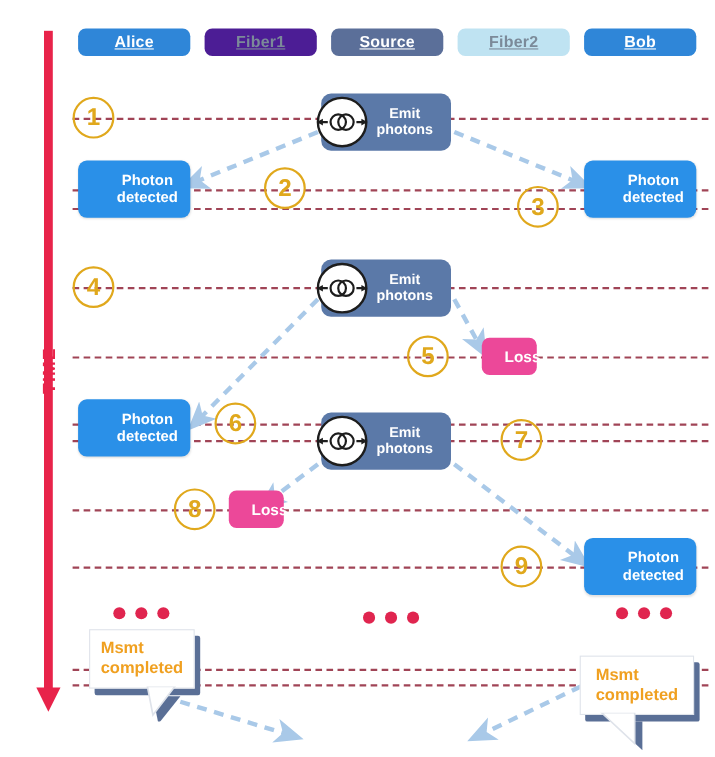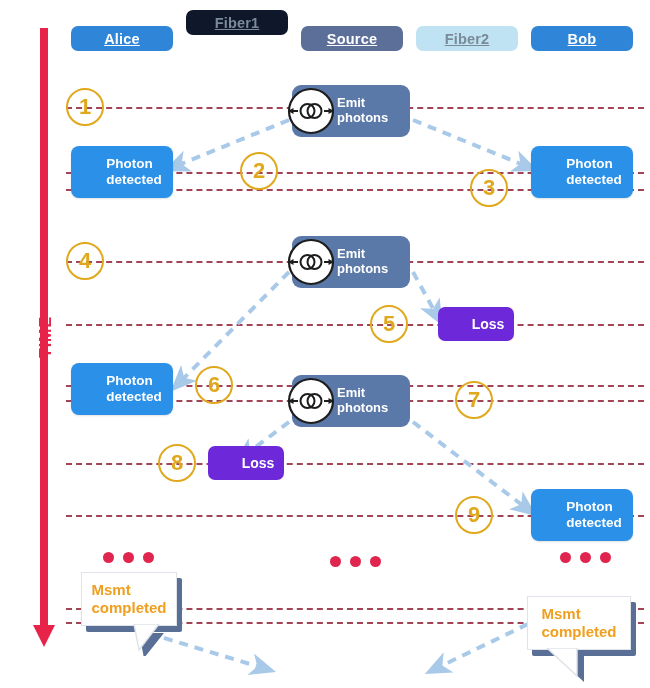--- a/index.html
+++ b/index.html
@@ -78,35 +78,36 @@
     box-sizing:border-box;
   }
 
   
   .ebox{
     position:absolute;
     border-radius:8px;
     display:flex;
     align-items:center;
     justify-content:center;
+    text-align:center;
     box-sizing:border-box;
     font-weight:bold;
     line-height:1.15;
     padding-left:24px;
   }
   .ebox.detected{
     width:102px;height:52px;
     background:#2a90e8;
     color:#ffffff;
     font-size:13.5px;
     box-shadow:0 1px 2px rgba(0,0,0,.12);
   }
   .ebox.loss{
-    width:76px;height:34px;
-    background:#6d28d9;
+    width:50px;height:34px;
+    background:#ec4899;
     color:#ffffff;
     font-size:14px;
     border-radius:7px;
   }
   .ebox.emit{
     width:118px;height:52px;
     background:#5b79a8;
     color:#ffffff;
     font-size:13px;
     border-radius:9px;
@@ -194,21 +195,21 @@
   <div id="time-axis">
     <div id="time-shaft"></div>
     <div id="time-head"></div>
     <div id="time-label">TIME</div>
   </div>
 
   <div id="heads-layer">
       <div class="col-head" style="left: 71px; top: 26px; width: 102px; background: rgb(47, 134, 216); color: rgb(255, 255, 255);">
         <span>Alice</span>
       </div>
-      <div class="col-head" style="left: 186px; top: 10px; width: 102px; background: #0f172a; color: rgb(123, 138, 153);">
+      <div class="col-head" style="left: 186px; top: 26px; width: 102px; background: #4c1d95; color: rgb(123, 138, 153);">
         <span>Fiber1</span>
       </div>
       <div class="col-head" style="left: 301px; top: 26px; width: 102px; background: rgb(91, 111, 153); color: #ffffff;">
         <span>Source</span>
       </div>
       <div class="col-head" style="left: 416px; top: 26px; width: 102px; background: rgb(191, 227, 242); color: rgb(123, 138, 153);">
         <span>Fiber2</span>
       </div>
       <div class="col-head" style="left: 531px; top: 26px; width: 102px; background: rgb(47, 134, 216); color: rgb(255, 255, 255);">
         <span>Bob</span>

